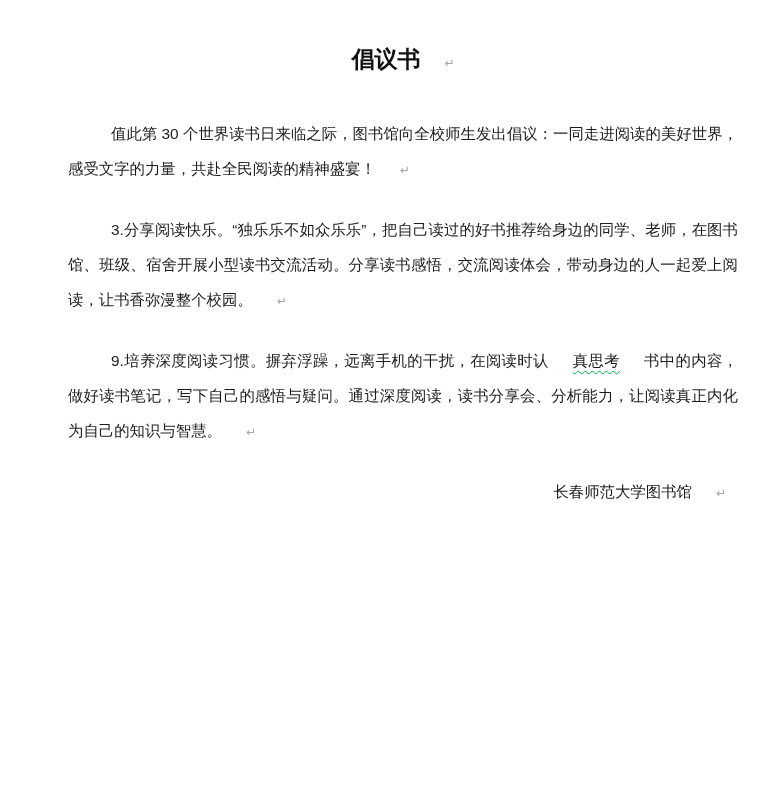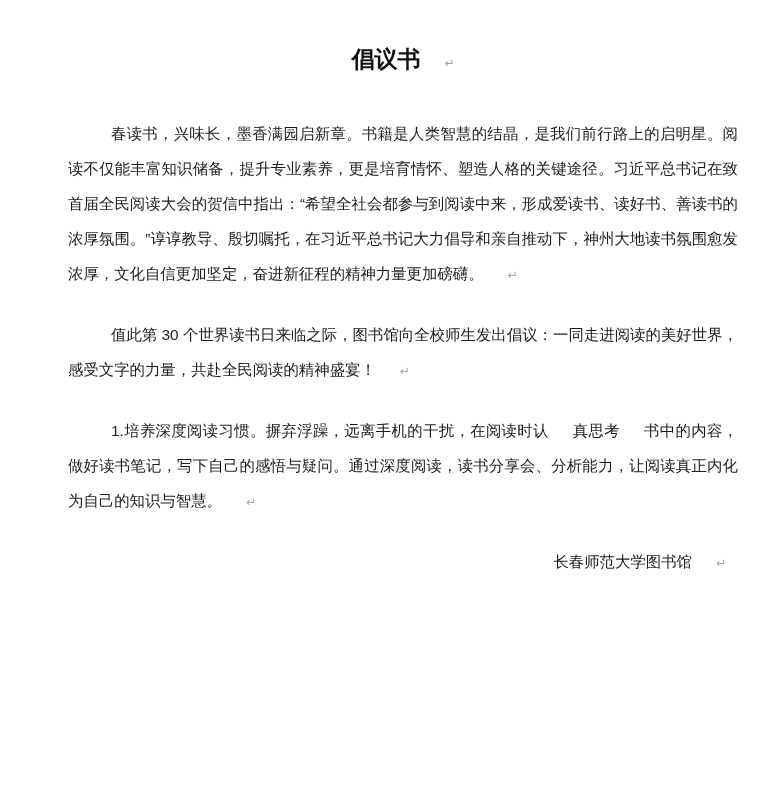--- a/index.html
+++ b/index.html
@@ -38,41 +38,42 @@
     padding-right: 12px;
   }
   .pmark {
     color: #a3a3a3;
     font-size: 12px;
     font-weight: 400;
     font-family: "DejaVu Sans", sans-serif;
     vertical-align: baseline;
   }
   .squiggle {
+    text-decoration: underline;
     text-decoration-style: wavy;
     text-decoration-color: #00b050;
     text-decoration-thickness: 1px;
     text-underline-offset: 4px;
   }
 </style>
 </head>
 <body>
 
 <div class="page">
 
   <div class="doc-title"><span>倡议书</span><span class="pmark">↵</span></div>
 
   <div class="doc-body">
 
-    <p class="para"><span>春读书，兴味长，墨香满园启新章。书籍是人类智慧的结晶，是我们前行路上的启明星。阅读不仅能丰富知识储备，提升专业素养，更是培育情怀、塑造人格的关键途径。习近平总书记在致首届全民阅读大会的贺信中指出：“希望全社会都参与到阅读中来，形成爱读书、读好书、善读书的浓厚氛围。”谆谆教导、殷切嘱托，在习近平总书记大力倡导和亲自推动下，神州大地读书氛围愈发浓厚，文化自信更加坚定，奋进新征程的精神力量更加磅礴。</span><span class="pmark">↵</span></p>
 
     <p class="para"><span>值此第 30 个世界读书日来临之际，图书馆向全校师生发出倡议：一同走进阅读的美好世界，感受文字的力量，共赴全民阅读的精神盛宴！</span><span class="pmark">↵</span></p>
 
 
 
+    <p class="para"><span>3.分享阅读快乐。“独乐乐不如众乐乐”，把自己读过的好书推荐给身边的同学、老师，在图书馆、班级、宿舍开展小型读书交流活动。分享读书感悟，交流阅读体会，带动身边的人一起爱上阅读，让书香弥漫整个校园。</span><span class="pmark">↵</span></p>
 
-    <p class="para"><span>1.培养深度阅读习惯。摒弃浮躁，远离手机的干扰，在阅读时认</span><span class="squiggle">真思考</span><span>书中的内容，做好读书笔记，写下自己的感悟与疑问。通过深度阅读，读书分享会、分析能力，让阅读真正内化为自己的知识与智慧。</span><span class="pmark">↵</span></p>
+    <p class="para"><span>9.培养深度阅读习惯。摒弃浮躁，远离手机的干扰，在阅读时认</span><span class="squiggle">真思考</span><span>书中的内容，做好读书笔记，写下自己的感悟与疑问。通过深度阅读，读书分享会、分析能力，让阅读真正内化为自己的知识与智慧。</span><span class="pmark">↵</span></p>
 
 
     <p class="para sign"><span>长春师范大学图书馆</span><span class="pmark">↵</span></p>
 
   </div>
 </div>
 
 </body></html>

